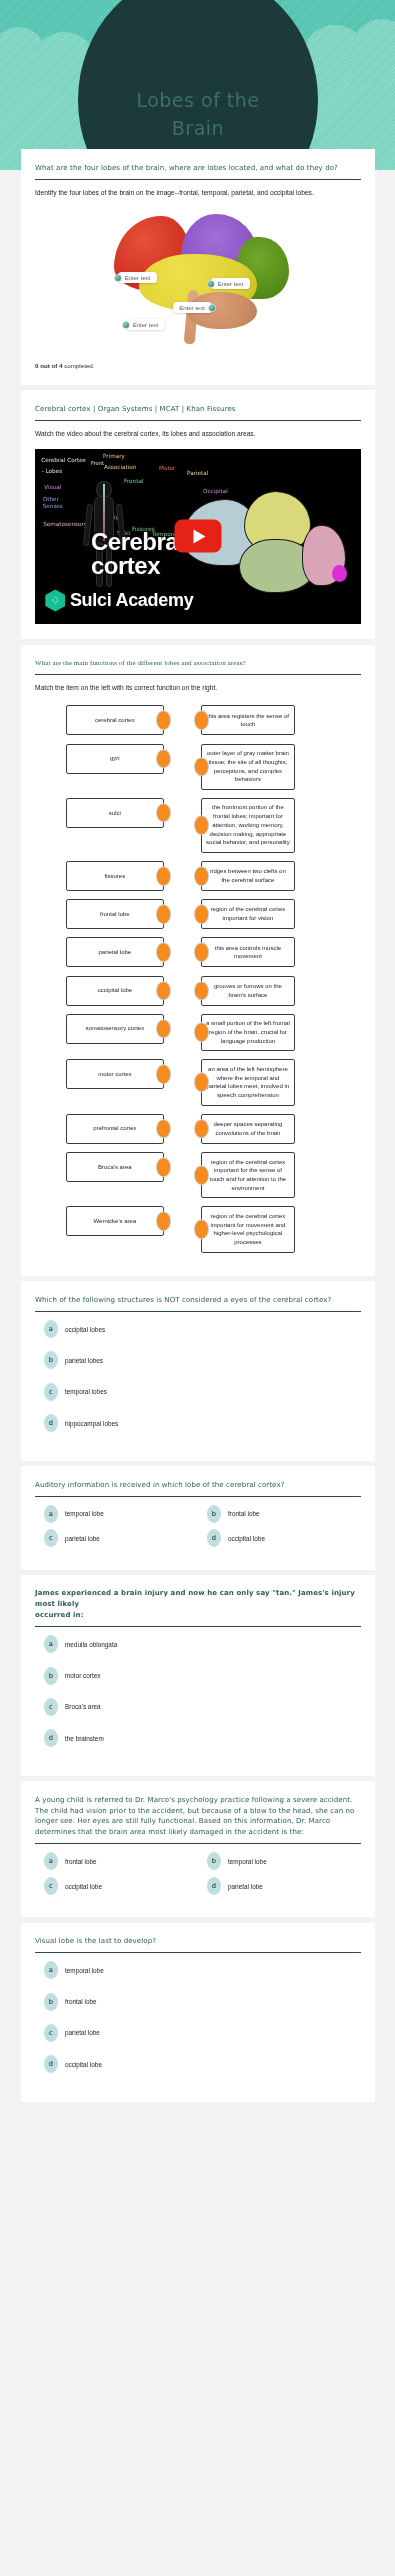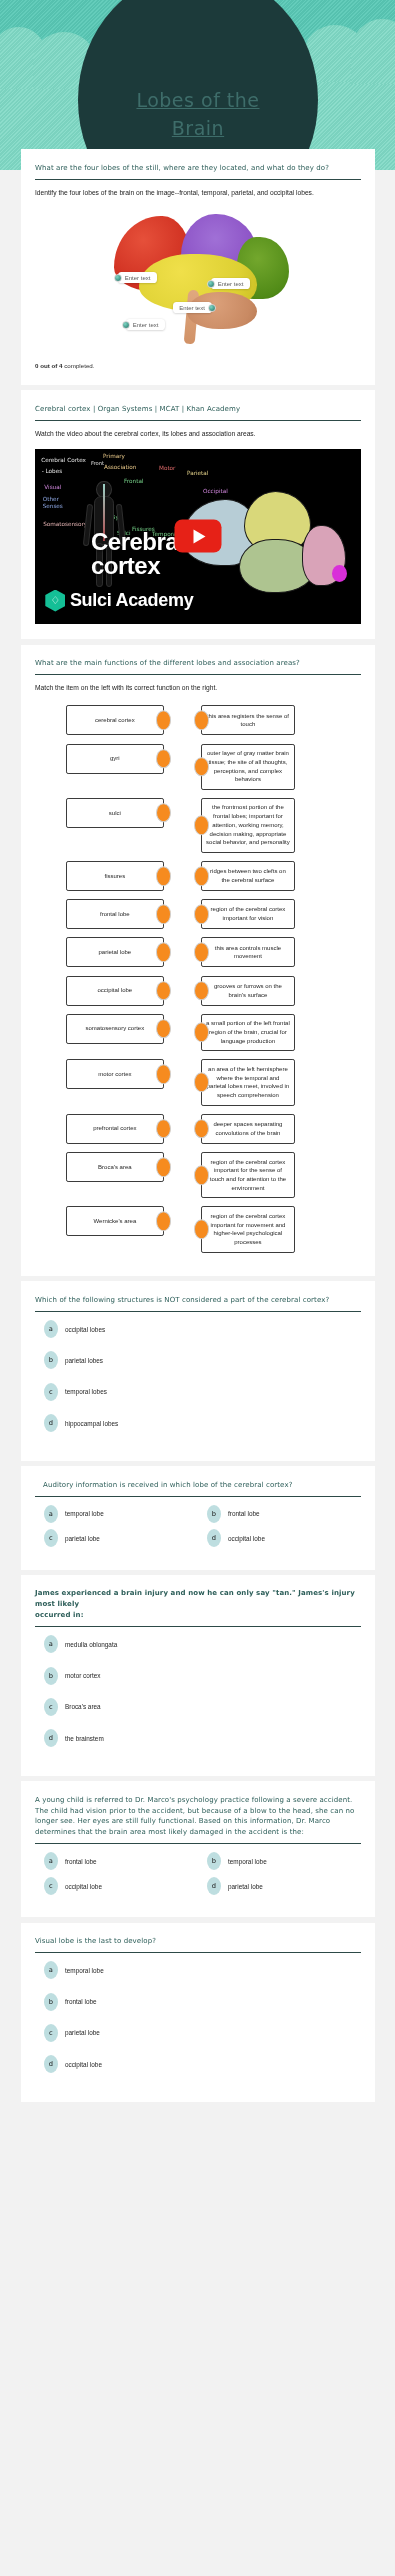--- a/index.html
+++ b/index.html
@@ -286,29 +286,29 @@
   .opt .otext{ font-size:6.4px; color:#1f1f1f; }
   .opt-stack .opt{ margin-bottom:6.7px; }
 </style>
 </head>
 <body>
 
 <div class="hero">
   <div class="cloud left"></div>
   <div class="cloud right"></div>
   <div class="hero-oval">
-    <div class="hero-title" style="white-space: pre-line; text-decoration: underline;">Lobes of the
+    <div class="hero-title" style="white-space: pre-line;">Lobes of the
 Brain</div>
   </div>
 </div>
 
 <div class="page">
 
   <div class="card first">
-    <div class="q-head" style="white-space: pre-line;">What are the four lobes of the still, where are they located, and what do they do?</div>
+    <div class="q-head" style="white-space: pre-line;">What are the four lobes of the brain, where are lobes located, and what do they do?</div>
     <div class="q-rule"></div>
     <div class="q-sub">Identify the four lobes of the brain on the image--frontal, temporal, parietal, and occipital lobes.</div>
 
     <div class="brain-wrap">
       <div class="brain-stage">
         <div class="lobe red"></div>
         <div class="lobe purple"></div>
         <div class="lobe green"></div>
         <div class="lobe yellow"></div>
         <div class="lobe stem"></div>
@@ -332,21 +332,21 @@
         <div class="bubble">Enter text</div>
       </div>
     </div>
 
     <div class="completed">
       <b>0 out of 4</b><span> completed.</span>
     </div>
   </div>
 
   <div class="card">
-    <div class="q-head" style="white-space: pre-line;">Cerebral cortex | Organ Systems | MCAT | Khan Academy</div>
+    <div class="q-head" style="white-space: pre-line;">Cerebral cortex | Organ Systems | MCAT | Khan Fissures</div>
     <div class="q-rule"></div>
     <div class="q-sub">Watch the video about the cerebral cortex, its lobes and association areas.</div>
 
     <div class="video">
       <div class="vid-chalk" style="left:6.2px; top:8.2px; color:#e8e8e8;">Cerebral Cortex</div>
       <div class="vid-chalk" style="left:68px; top:4.1px; color:#e9c98a;">Primary</div>
       <div class="vid-chalk" style="left:69px; top:15.5px; color:#e9c98a;">Association</div>
       <div class="vid-chalk" style="left:6.7px; top:19.6px; color:#e8e8e8;">- Lobes</div>
       <div class="vid-chalk" style="left:9.3px; top:35px; color:#d489e0;">Visual</div>
       <div class="vid-chalk" style="left:7.7px; top:47px; color:#8fa9e6; width:24px; line-height:1.2;">Other Senses</div>
@@ -390,21 +390,21 @@
       <div class="ka-bar">
         <div class="ka-logo">
             <span>♢</span>
           </div>
         <div class="ka-text">Sulci Academy</div>
       </div>
     </div>
   </div>
 
   <div class="card">
-    <div class="q-head" style="white-space: pre-line;">What are the main functions of the different lobes and association areas?</div>
+    <div class="q-head" style="white-space: pre-line; font-family: Liberation Serif, serif;">What are the main functions of the different lobes and association areas?</div>
     <div class="q-rule"></div>
     <div class="q-sub">Match the item on the left with its correct function on the right.</div>
     <div class="match-grid" id="match-grid">
         <div class="match-row">
           <div class="col-l">
             <div class="mbox left">cerebral cortex<div class="knob r-edge"></div></div>
           </div>
           <div class="col-r">
             <div class="mbox right">this area registers the sense of touch<div class="knob l-edge"></div></div>
           </div>
@@ -494,21 +494,21 @@
             <div class="mbox left">Wernicke's area<div class="knob r-edge"></div></div>
           </div>
           <div class="col-r">
             <div class="mbox right">region of the cerebral cortex important for movement and higher-level psychological processes<div class="knob l-edge"></div></div>
           </div>
         </div>
       </div>
   </div>
 
   <div class="card">
-    <div class="q-head" style="white-space: pre-line;">Which of the following structures is NOT considered a part of the cerebral cortex?</div>
+    <div class="q-head" style="white-space: pre-line;">Which of the following structures is NOT considered a eyes of the cerebral cortex?</div>
     <div class="q-rule"></div>
     <div class="mcq-opts opt-stack" id="mcq-3">
         <div class="opt-row">
           <div class="opt">
             <div class="bullet">a</div>
             <div class="otext">occipital lobes</div>
           </div>
         </div>
         <div class="opt-row">
           <div class="opt">
@@ -525,21 +525,21 @@
         <div class="opt-row">
           <div class="opt">
             <div class="bullet">d</div>
             <div class="otext">hippocampal lobes</div>
           </div>
         </div>
       </div>
   </div>
 
   <div class="card">
-    <div class="q-head" style="white-space: pre-line; margin-left: 8px;">Auditory information is received in which lobe of the cerebral cortex?</div>
+    <div class="q-head" style="white-space: pre-line;">Auditory information is received in which lobe of the cerebral cortex?</div>
     <div class="q-rule"></div>
     <div class="mcq-opts" id="mcq-4">
         <div class="opt-row">
           <div class="opt">
             <div class="bullet">a</div>
             <div class="otext">temporal lobe</div>
           </div>
           <div class="opt">
             <div class="bullet">b</div>
             <div class="otext">frontal lobe</div>

